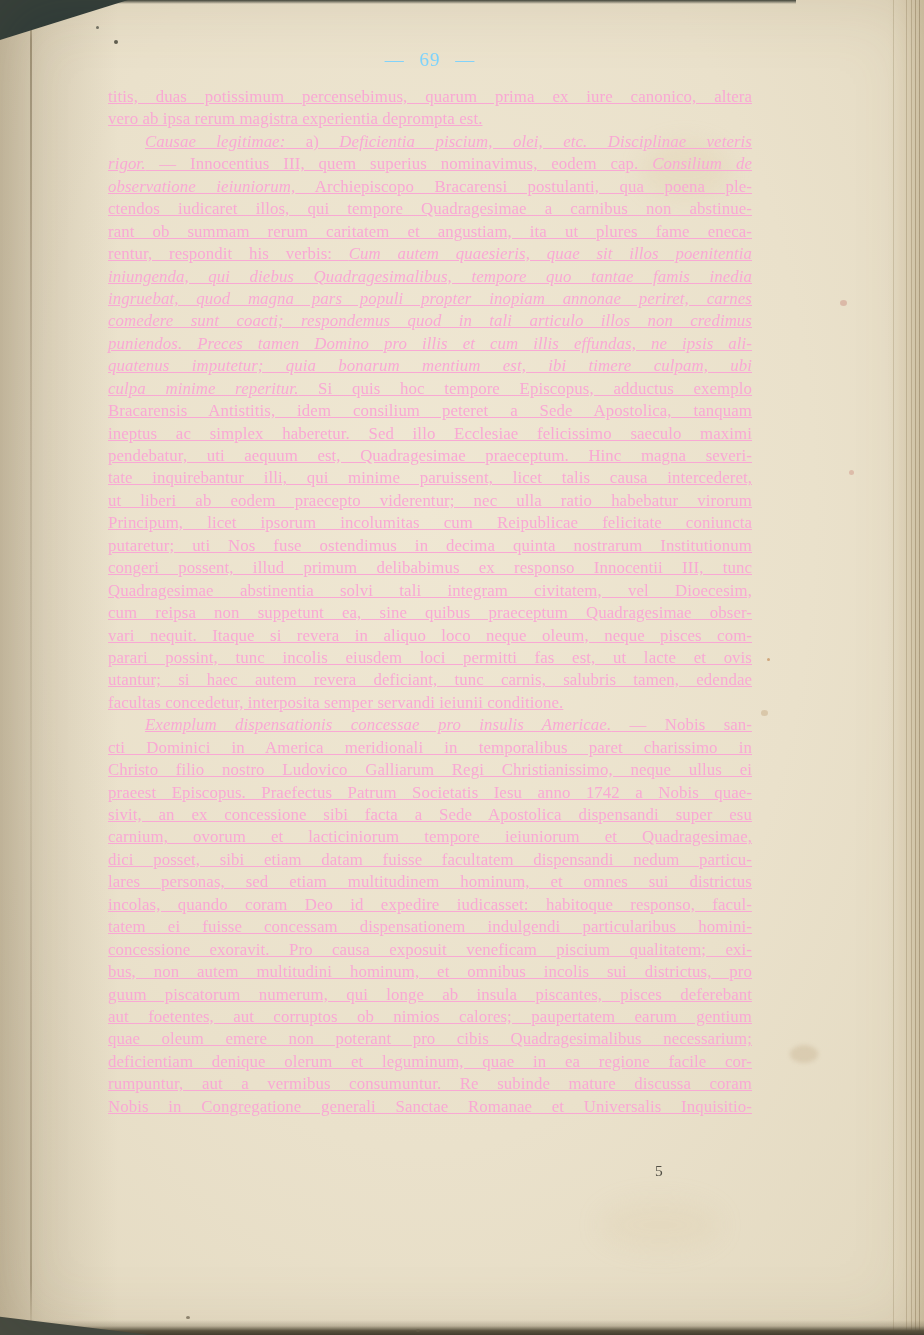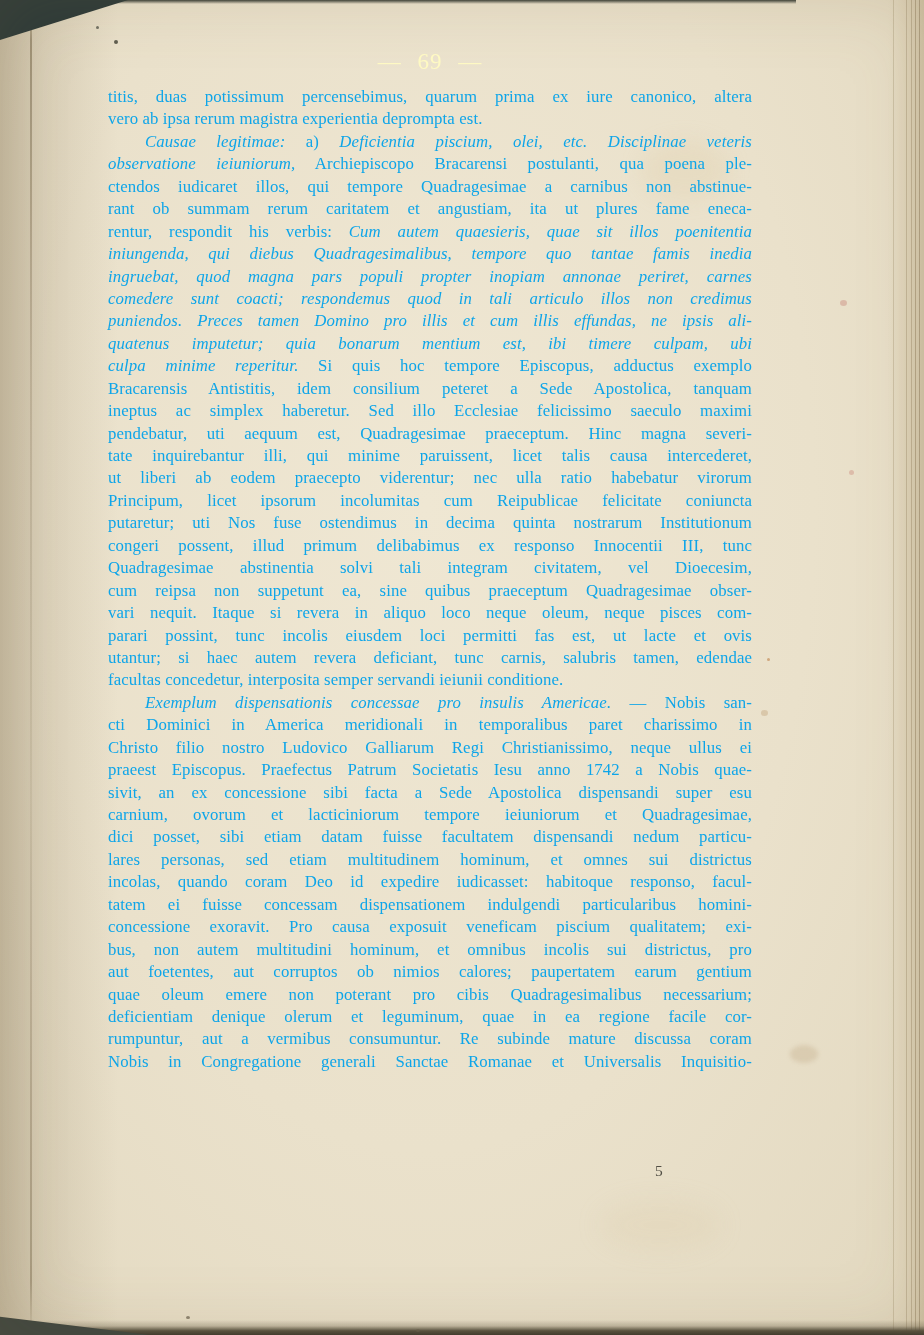--- a/index.html
+++ b/index.html
@@ -34,25 +34,25 @@
   .fore-edge-line{position:absolute;left:893px;top:0;width:1px;height:100%;background:rgba(158,142,110,.35);}
   
   .bottom-edge{position:absolute;left:0;top:1320px;width:924px;height:15px;
     background:linear-gradient(180deg,rgba(90,82,62,0) 0%,rgba(90,82,62,.28) 40%,#57503e 72%,#3e3a2e 100%);}
   .corner-bl{position:absolute;left:0;top:1302px;width:150px;height:33px;
     clip-path:polygon(0 45%,100% 100%,0 100%);background:#3f463f;}
 
   
   .header{
     position:absolute;left:108px;top:49px;width:644px;text-align:center;
-    font-size:23px;color:#fef9c3;word-spacing:9px;letter-spacing:1px;
+    font-size:19px;color:#7dd3fc;word-spacing:9px;letter-spacing:1px;
   }
   .text-block{
     position:absolute;left:108px;top:86px;width:644px;
-    font-size:16.8px;color:#0ea5e9;letter-spacing:0.1px;
+    font-size:16.8px;color:#f9a8d4;letter-spacing:0.1px;text-decoration:underline;
   }
   .line{height:22.45px;line-height:22.45px;white-space:nowrap;}
   .line.j{text-align:justify;text-align-last:justify;white-space:normal;}
   .line.ind{text-indent:37px;}
   .it{font-style:italic;}
   .sig{position:absolute;left:655px;top:1162px;font-size:15.5px;color:#524f45;}
 
   
   .sp{position:absolute;border-radius:50%;}
   .sp1{left:840px;top:300px;width:7px;height:6px;background:rgba(198,128,118,.40);}
@@ -93,20 +93,21 @@
   <div class="sp sp9"></div>
   <div class="sp sp10"></div>
   <div class="sp sp11"></div>
 
   <div class="header">— 69 —</div>
 
   <div class="text-block">
       <div class="line j"><span>titis, duas potissimum percensebimus, quarum prima ex iure canonico, altera</span></div>
       <div class="line"><span>vero ab ipsa rerum magistra experientia deprompta est.</span></div>
       <div class="line j ind"><span class="it">Causae legitimae:</span><span> a) </span><span class="it">Deficientia piscium, olei, etc. Disciplinae veteris</span></div>
+      <div class="line j"><span class="it">rigor.</span><span> — Innocentius III, quem superius nominavimus, eodem cap. </span><span class="it">Consilium de</span></div>
       <div class="line j"><span class="it">observatione ieiuniorum,</span><span> Archiepiscopo Bracarensi postulanti, qua poena ple-</span></div>
       <div class="line j"><span>ctendos iudicaret illos, qui tempore Quadragesimae a carnibus non abstinue-</span></div>
       <div class="line j"><span>rant ob summam rerum caritatem et angustiam, ita ut plures fame eneca-</span></div>
       <div class="line j"><span>rentur, respondit his verbis: </span><span class="it">Cum autem quaesieris, quae sit illos poenitentia</span></div>
       <div class="line j"><span class="it">iniungenda, qui diebus Quadragesimalibus, tempore quo tantae famis inedia</span></div>
       <div class="line j"><span class="it">ingruebat, quod magna pars populi propter inopiam annonae periret, carnes</span></div>
       <div class="line j"><span class="it">comedere sunt coacti; respondemus quod in tali articulo illos non credimus</span></div>
       <div class="line j"><span class="it">puniendos. Preces tamen Domino pro illis et cum illis effundas, ne ipsis ali-</span></div>
       <div class="line j"><span class="it">quatenus imputetur; quia bonarum mentium est, ibi timere culpam, ubi</span></div>
       <div class="line j"><span class="it">culpa minime reperitur.</span><span> Si quis hoc tempore Episcopus, adductus exemplo</span></div>
@@ -129,20 +130,21 @@
       <div class="line j"><span>Christo filio nostro Ludovico Galliarum Regi Christianissimo, neque ullus ei</span></div>
       <div class="line j"><span>praeest Episcopus. Praefectus Patrum Societatis Iesu anno 1742 a Nobis quae-</span></div>
       <div class="line j"><span>sivit, an ex concessione sibi facta a Sede Apostolica dispensandi super esu</span></div>
       <div class="line j"><span>carnium, ovorum et lacticiniorum tempore ieiuniorum et Quadragesimae,</span></div>
       <div class="line j"><span>dici posset, sibi etiam datam fuisse facultatem dispensandi nedum particu-</span></div>
       <div class="line j"><span>lares personas, sed etiam multitudinem hominum, et omnes sui districtus</span></div>
       <div class="line j"><span>incolas, quando coram Deo id expedire iudicasset: habitoque responso, facul-</span></div>
       <div class="line j"><span>tatem ei fuisse concessam dispensationem indulgendi particularibus homini-</span></div>
       <div class="line j"><span>concessione exoravit. Pro causa exposuit veneficam piscium qualitatem; exi-</span></div>
       <div class="line j"><span>bus, non autem multitudini hominum, et omnibus incolis sui districtus, pro</span></div>
+      <div class="line j"><span>guum piscatorum numerum, qui longe ab insula piscantes, pisces deferebant</span></div>
       <div class="line j"><span>aut foetentes, aut corruptos ob nimios calores; paupertatem earum gentium</span></div>
       <div class="line j"><span>quae oleum emere non poterant pro cibis Quadragesimalibus necessarium;</span></div>
       <div class="line j"><span>deficientiam denique olerum et leguminum, quae in ea regione facile cor-</span></div>
       <div class="line j"><span>rumpuntur, aut a vermibus consumuntur. Re subinde mature discussa coram</span></div>
       <div class="line j"><span>Nobis in Congregatione generali Sanctae Romanae et Universalis Inquisitio-</span></div>
     </div>
 
   <div class="sig">5</div>
 </div>
 

